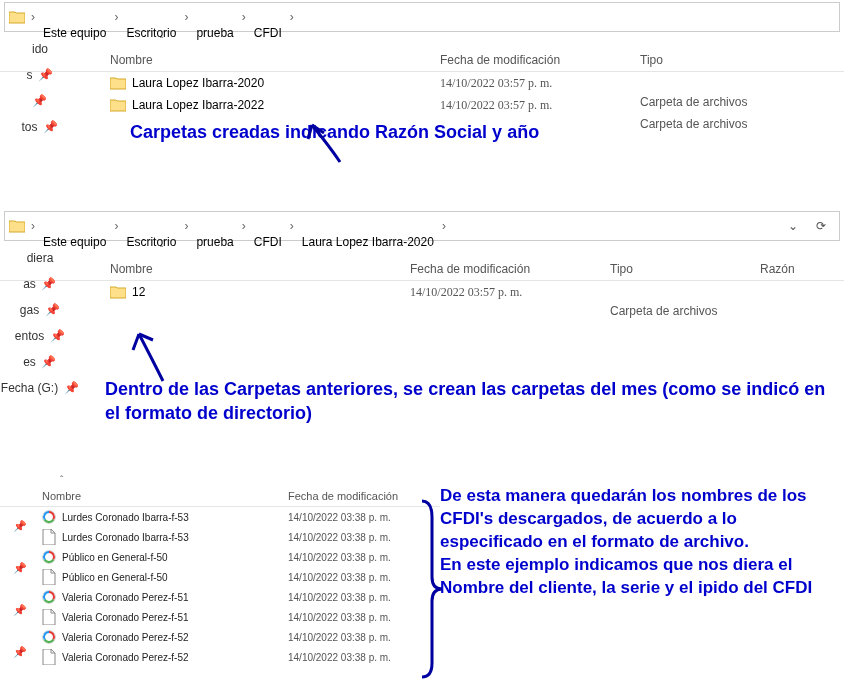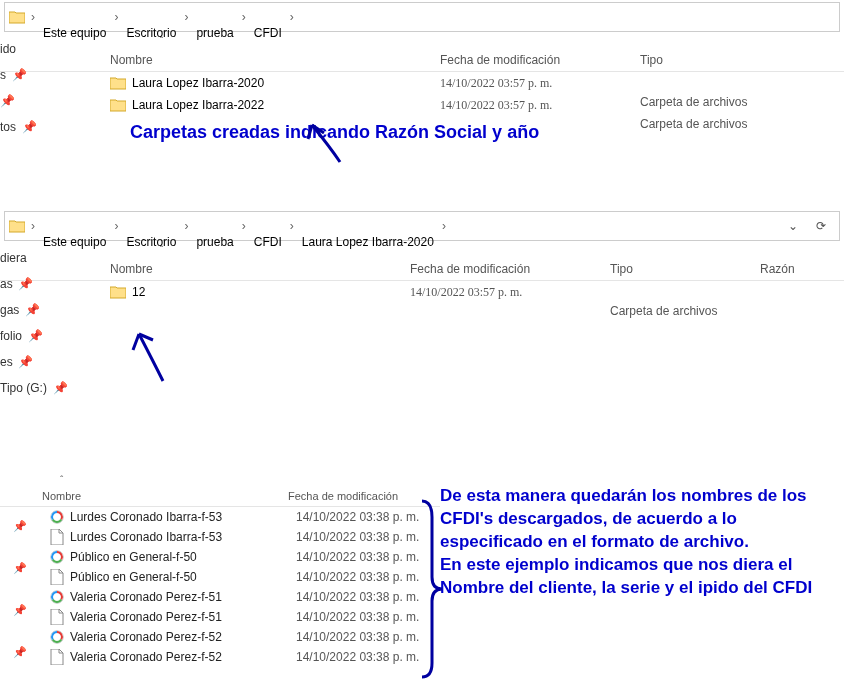--- a/index.html
+++ b/index.html
@@ -17,34 +17,34 @@
     .col-type { }
     .col-size { }
     .file-row { display: flex; align-items: center; font-size: 12px; color: #000; height: 22px; padding: 2px 0; }
     .cell-name { display: flex; align-items: center; padding-left: 110px; }
     .cell-date { color: #555; font-family: Liberation Serif, serif; }
     .cell-type { color: #555; margin-top: 37px; }
     .folder-icon { width: 16px; height: 14px; margin-right: 6px; }
     .file-icon { width: 14px; height: 16px; margin-right: 6px; }
     .pdf-icon { width: 14px; height: 14px; margin-right: 6px; border-radius: 50%; position: relative; }
     .sidebar { position: absolute; left: 0; top: 34px; width: 90px; font-size: 12px; color: #333; }
-    .sidebar-item { display: flex; align-items: center; justify-content: flex-start; padding: 6px 10px 6px 0; gap: 6px; }
+    .sidebar-item { display: flex; align-items: center; justify-content: center; padding: 6px 10px 6px 0; gap: 6px; }
     .pin-icon { color: #555; }
     .sort-caret { text-align: center; color: #555; font-size: 10px; padding: 2px 0; }
     .annotation { font-weight: bold; color: #0000cd; font-size: 18px; padding: 6px 0 8px 130px; }
     .annotation2 { font-weight: bold; color: #0000cd; font-size: 18px; padding: 6px 0 6px 105px; line-height: 1.35; }
     .arrow-svg { position: absolute; }
     .panel3 { display: flex; position: relative; }
     .panel3-left { flex: 0 0 440px; }
     .panel3-right { flex: 1; padding: 10px 14px 0 0; }
     .annotation3 { font-weight: bold; color: #0000cd; font-size: 17px; line-height: 1.35; }
     .header3 { display: flex; border-bottom: 1px solid #e5e5e5; font-size: 11px; color: #555; padding: 4px 0; }
     .header3 .h-name { padding-left: 42px; width: 288px; }
     .header3 .h-date { flex: 1; }
-    .row3 { display: flex; align-items: center; font-size: 12px; color: #222; height: 20px; padding-left: 8px; }
+    .row3 { display: flex; align-items: center; font-size: 10px; color: #222; height: 20px; }
     .row3 .c-name { display: flex; align-items: center; padding-left: 42px; width: 288px; }
     .row3 .c-date { color: #555; flex: 1; }
     .pin-col { position: absolute; left: 8px; top: 30px; width: 24px; }
     .pin-col div { height: 42px; display: flex; align-items: center; justify-content: center; color: #555; font-size: 11px;}
     .caret-row { text-align: center; color: #666; font-size: 10px; }
     .brace-svg { position: absolute; left: 416px; top: 22px; }
   </style>
 </head>
 <body>
 
@@ -145,29 +145,29 @@
       </div>
     <div class="sidebar-item">
         <span>as</span>
         <span class="pin-icon">📌</span>
       </div>
     <div class="sidebar-item">
         <span>gas</span>
         <span class="pin-icon">📌</span>
       </div>
     <div class="sidebar-item">
-        <span>folio</span>
+        <span>entos</span>
         <span class="pin-icon">📌</span>
       </div>
     <div class="sidebar-item">
         <span>es</span>
         <span class="pin-icon">📌</span>
       </div>
     <div class="sidebar-item">
-        <span>Tipo (G:)</span>
+        <span>Fecha (G:)</span>
         <span class="pin-icon">📌</span>
       </div>
   </div>
   <div class="sort-caret" style="padding-left:160px; text-align:left;">ˆ</div>
   <div class="columns-header">
     <div class="col-name" style="width:410px;">Nombre</div>
     <div class="col-date" style="width:200px;">Fecha de modificación</div>
     <div class="col-type" style="width:150px;">Tipo</div>
     <div class="col-size" style="width:80px;">Razón</div>
   </div>
@@ -181,20 +181,21 @@
         </div>
         <div class="cell-date" style="width:200px;">14/10/2022 03:57 p. m.</div>
         <div class="cell-type" style="width:150px;">Carpeta de archivos</div>
       </div>
     </div>
   <svg class="arrow-svg" style="left:125px; top:115px;" width="60" height="60">
     <path d="M 38 55 Q 28 35 14 8" stroke="#0000a0" stroke-width="3" fill="none"></path>
     <path d="M 14 8 L 8 24 M 14 8 L 28 14" stroke="#0000a0" stroke-width="3" fill="none"></path>
   </svg>
   <div style="height:68px;"></div>
+  <div class="annotation2">Dentro de las Carpetas anteriores, se crean las carpetas del mes (como se indicó en el formato de directorio)</div>
 </div>
 
 <div class="panel panel3" style="height:210px;">
   <div class="pin-col">
     <div>📌</div>
     <div>📌</div>
     <div>📌</div>
     <div>📌</div>
   </div>
   <div class="panel3-left">

